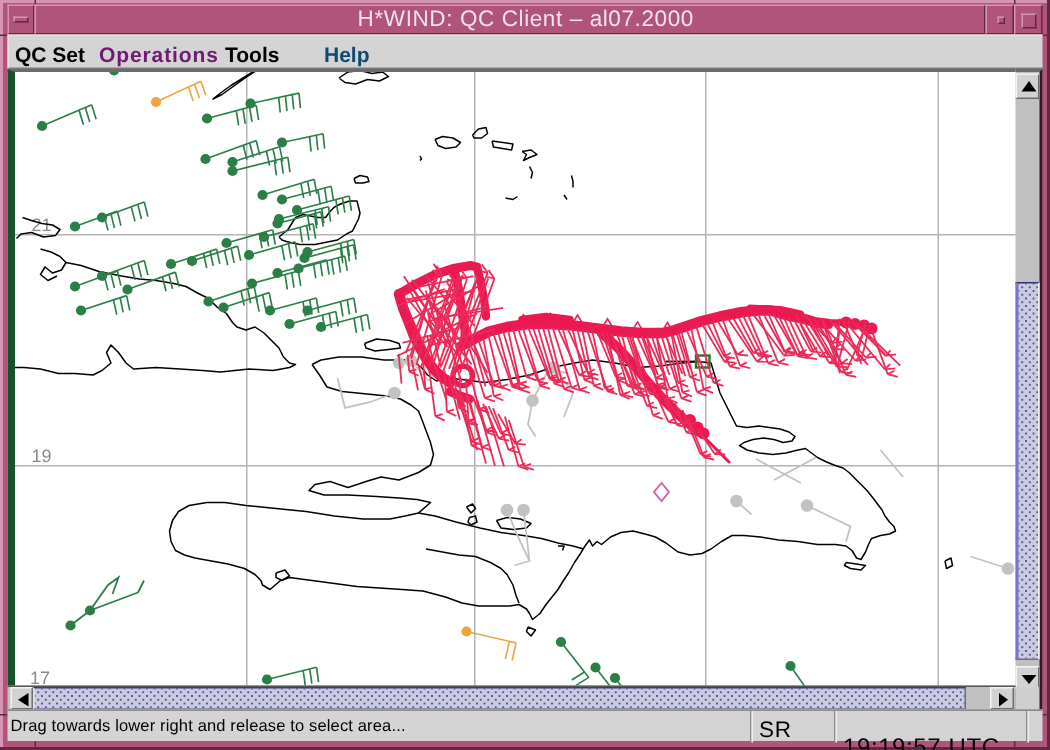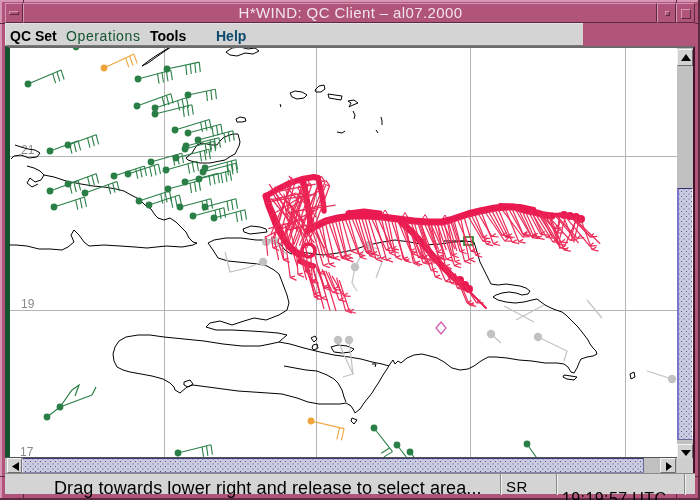--- a/index.html
+++ b/index.html
@@ -26,23 +26,23 @@
   <div class="abs raised" style="left:3px;top:7px;width:10px;height:4px;background:#b0547a"></div>
 </div>
 <div class="abs raised" style="left:23px;top:3px;width:634px;height:20px;background:#b0547a;color:#f2e4ee;font-size:15px;letter-spacing:0.4px;text-align:center;line-height:18px;padding-left:21px;">H*WIND: QC Client – al07.2000</div>
 <div class="abs raised" style="left:657px;top:3px;width:19px;height:20px;background:#b0547a">
   <div class="abs raised" style="left:7px;top:7px;width:5px;height:5px;background:#b0547a"></div>
 </div>
 <div class="abs raised" style="left:676px;top:3px;width:19px;height:20px;background:#b0547a">
   <div class="abs raised" style="left:4px;top:5px;width:10px;height:10px;background:#b0547a"></div>
 </div>
 
-<div class="abs" style="left:5px;top:23px;width:578px;height:23px;background:#d4d4d4;border-top:1px solid #e2e2e2;border-left:1px solid #e2e2e2;border-bottom:1px solid #7a7a7a;">
+<div class="abs" style="left:5px;top:23px;width:690px;height:23px;background:#d4d4d4;border-top:1px solid #e2e2e2;border-left:1px solid #e2e2e2;border-bottom:1px solid #7a7a7a;">
   <span class="abs" style="left:4px;top:4px;font-size:14px;font-weight:bold;color:#000;">QC Set</span>
-  <span class="abs" style="left:60px;top:4px;font-size:14px;font-weight:normal;letter-spacing:0.6px;color:#14532d;">Operations</span>
+  <span class="abs" style="left:60px;top:4px;font-size:14px;font-weight:bold;letter-spacing:0.6px;color:#701a75;">Operations</span>
   <span class="abs" style="left:144px;top:4px;font-size:14px;font-weight:bold;color:#000;">Tools</span>
   <span class="abs" style="left:210px;top:4px;font-size:14px;font-weight:bold;color:#0c4a6e;">Help</span>
 </div>
 
 <div class="abs" style="left:5px;top:46px;width:672px;height:412px;background:#fff;border-top:2px solid #6b6b6b;border-left:5px solid #14532d;">
 <svg width="671" height="410" viewBox="6 48 671 410" style="position:absolute;left:0;top:0">
 <rect x="6" y="48" width="671" height="410" fill="#ffffff"></rect>
 <line x1="160.5" y1="46" x2="160.5" y2="458" stroke="#b4b4b4" stroke-width="1"></line>
       <line x1="312.5" y1="46" x2="312.5" y2="458" stroke="#b4b4b4" stroke-width="1"></line>
       <line x1="466.5" y1="46" x2="466.5" y2="458" stroke="#b4b4b4" stroke-width="1"></line>
@@ -877,21 +877,21 @@
   <div class="abs stipple" style="left:17px;top:0px;width:622px;height:15px;border-top:1px solid #3a3a78;border-left:1px solid #e6e6f5;border-right:1px solid #6a6a9a;border-bottom:1px solid #8886b0;"></div>
   <div class="abs btn" style="left:655px;top:0px;width:16px;height:15px;">
     <svg width="16" height="15">
         <path d="M11,7.5 L5,3 L5,12 Z" fill="#000"></path>
       </svg>
   </div>
 </div>
 <div class="abs" style="left:677px;top:458px;width:18px;height:15px;background:#cfcfcf;border-right:2px solid #401426;"></div>
 
 <div class="abs" style="left:5px;top:473px;width:690px;height:21px;background:#d4d4d4;border-top:1px solid #8a8a8a;color:#000;">
-  <span class="abs" style="left:2px;top:4px;font-size:18px;letter-spacing:0.1px;margin-left:47px;">Drag towards lower right and release to select area...</span>
+  <span class="abs" style="left:2px;top:4px;font-size:11px;letter-spacing:0.1px;">Drag towards lower right and release to select area...</span>
   <div class="abs" style="left:495px;top:0;width:1px;height:21px;background:#8a8a8a"></div>
   <div class="abs" style="left:496px;top:0;width:1px;height:21px;background:#f0f0f0"></div>
   <span class="abs" style="left:501px;top:4px;font-size:15px;letter-spacing:0.5px;">SR</span>
   <div class="abs" style="left:551px;top:0;width:1px;height:21px;background:#8a8a8a"></div>
   <div class="abs" style="left:552px;top:0;width:1px;height:21px;background:#f0f0f0"></div>
   <span class="abs" style="left:557px;top:16px;font-size:16px;letter-spacing:0.4px;">19:19:57 UTC</span>
   <div class="abs" style="left:679px;top:0;width:1px;height:21px;background:#8a8a8a"></div>
   <div class="abs" style="left:680px;top:0;width:1px;height:21px;background:#f0f0f0"></div>
 </div>
 

